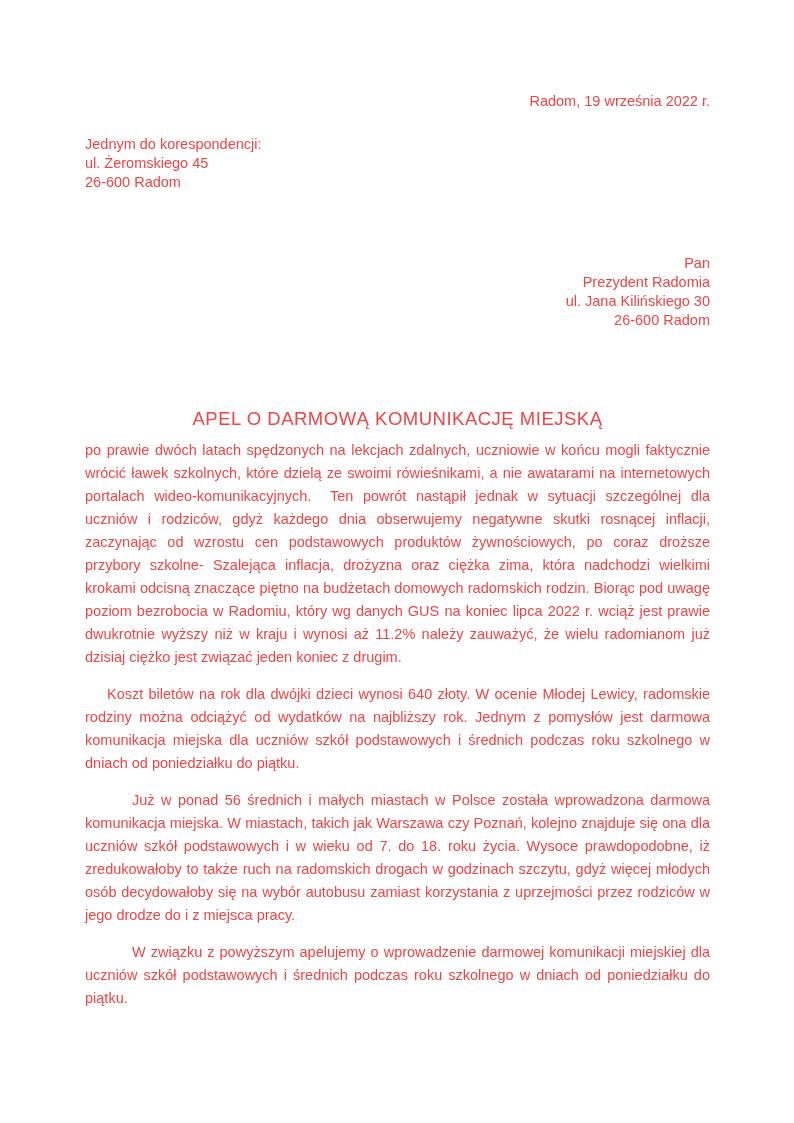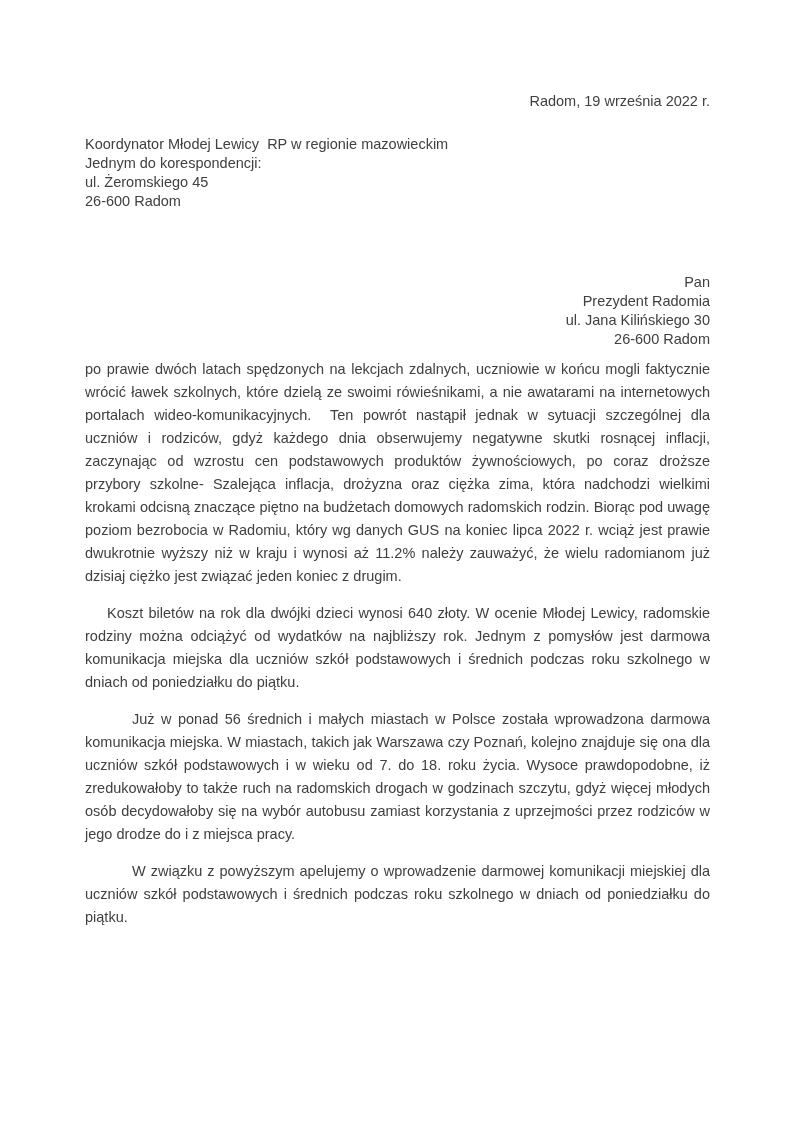--- a/index.html
+++ b/index.html
@@ -7,21 +7,21 @@
     margin: 0;
     padding: 0;
     background: #ffffff;
   }
   .page {
     position: relative;
     width: 794px;
     height: 1123px;
     margin: 0 auto;
     background: #ffffff;
-    color: #404040;
+    color: #ef4444;
     font-family: "Liberation Sans", "DejaVu Sans", sans-serif;
     font-size: 14.5px;
     box-sizing: border-box;
     padding: 92px 84px 60px 85px;
     overflow: hidden;
   }
   .date-line {
     text-align: right;
     line-height: 19px;
     margin: 0 0 24px 0;
@@ -64,33 +64,33 @@
   .body-paragraphs p.indent-tab    { text-indent: 47px; margin-top: 14px; }
 </style>
 </head>
 <body>
 
 <div class="page">
 
   <div class="date-line">Radom, 19 września 2022 r.</div>
 
   <div class="sender-block">
-    <div>Koordynator Młodej Lewicy  RP w regionie mazowieckim</div>
     <div>Jednym do korespondencji:</div>
     <div>ul. Żeromskiego 45</div>
     <div>26-600 Radom</div>
   </div>
 
   <div class="recipient-block">
     <div>Pan</div>
     <div>Prezydent Radomia</div>
     <div>ul. Jana Kilińskiego 30</div>
     <div>26-600 Radom</div>
   </div>
 
+  <h1 class="letter-title">APEL O DARMOWĄ KOMUNIKACJĘ MIEJSKĄ</h1>
 
 
   <div class="body-paragraphs">
     <p class="indent-none">po prawie dwóch latach spędzonych na lekcjach zdalnych, uczniowie w końcu mogli faktycznie wrócić ławek szkolnych, które dzielą ze swoimi rówieśnikami, a nie awatarami na internetowych portalach wideo-komunikacyjnych.  Ten powrót nastąpił jednak w sytuacji szczególnej dla uczniów i rodziców, gdyż każdego dnia obserwujemy negatywne skutki rosnącej inflacji, zaczynając od wzrostu cen podstawowych produktów żywnościowych, po coraz droższe przybory szkolne- Szalejąca inflacja, drożyzna oraz ciężka zima, która nadchodzi wielkimi krokami odcisną znaczące piętno na budżetach domowych radomskich rodzin. Biorąc pod uwagę poziom bezrobocia w Radomiu, który wg danych GUS na koniec lipca 2022 r. wciąż jest prawie dwukrotnie wyższy niż w kraju i wynosi aż 11.2% należy zauważyć, że wielu radomianom już dzisiaj ciężko jest związać jeden koniec z drugim.</p>
     <p class="indent-small">Koszt biletów na rok dla dwójki dzieci wynosi 640 złoty. W ocenie Młodej Lewicy, radomskie rodziny można odciążyć od wydatków na najbliższy rok. Jednym z pomysłów jest darmowa komunikacja miejska dla uczniów szkół podstawowych i średnich podczas roku szkolnego w dniach od poniedziałku do piątku.</p>
     <p class="indent-tab">Już w ponad 56 średnich i małych miastach w Polsce została wprowadzona darmowa komunikacja miejska. W miastach, takich jak Warszawa czy Poznań, kolejno znajduje się ona dla uczniów szkół podstawowych i w wieku od 7. do 18. roku życia. Wysoce prawdopodobne, iż zredukowałoby to także ruch na radomskich drogach w godzinach szczytu, gdyż więcej młodych osób decydowałoby się na wybór autobusu zamiast korzystania z uprzejmości przez rodziców w jego drodze do i z miejsca pracy.</p>
     <p class="indent-tab">W związku z powyższym apelujemy o wprowadzenie darmowej komunikacji miejskiej dla uczniów szkół podstawowych i średnich podczas roku szkolnego w dniach od poniedziałku do piątku.</p>
   </div>
 
 </div>

